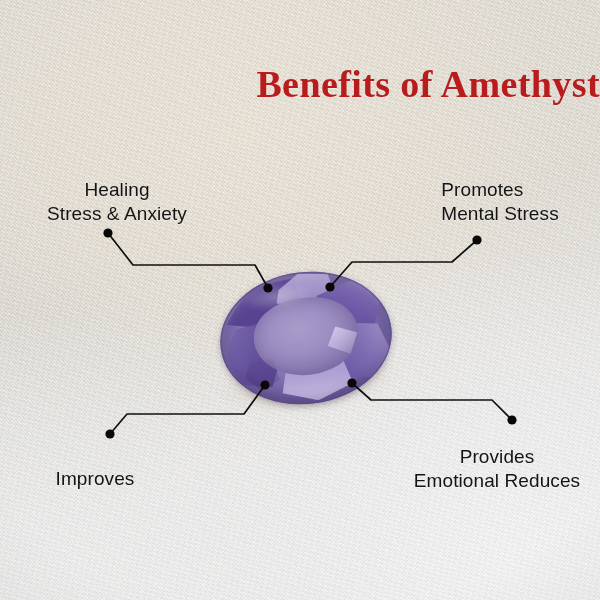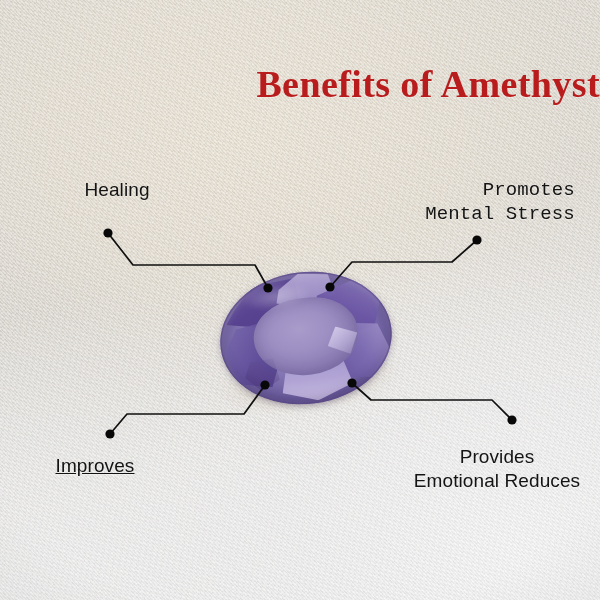--- a/index.html
+++ b/index.html
@@ -82,22 +82,22 @@
     font-size: 19px;
     font-weight: 500;
     line-height: 1.28;
     color: #141414;
     white-space: nowrap;
     letter-spacing: 0.1px;
     text-shadow: 0 1px 0 rgba(255,255,255,0.30);
   }
   .label .l1, .label .l2 { display: block; }
   .label.tl { left: 117px; top: 178px; transform: translateX(-50%); text-align: center; }
-  .label.tr { left: 500px; top: 178px; transform: translateX(-50%); text-align: right; font-family: Liberation Mono, monospace; }
-  .label.bl { left: 95px;  top: 454px; transform: translateX(-50%); text-align: center; text-decoration: underline; }
+  .label.tr { left: 500px; top: 178px; transform: translateX(-50%); text-align: left; }
+  .label.bl { left: 95px;  top: 467px; transform: translateX(-50%); text-align: center; }
   .label.br { left: 497px; top: 445px; transform: translateX(-50%); text-align: center; }
 
   
   .leaders {
     position: absolute;
     inset: 0;
     pointer-events: none;
   }
   .leader-line {
     fill: none;
@@ -267,20 +267,21 @@
 
     <path class="leader-line" d="M512,420 L492,400 L371,400 L352,383"></path>
     <circle class="leader-dot" cx="512" cy="420" r="4.6"></circle>
     <circle class="leader-dot" cx="352" cy="383" r="4.6"></circle>
   </svg>
 
   <div class="title">Benefits of Amethyst</div>
 
   <div class="label tl">
     <span class="l1">Healing</span>
+    <span class="l2">Stress &amp; Anxiety</span>
   </div>
 
   <div class="label tr">
     <span class="l1">Promotes</span>
     <span class="l2">Mental Stress</span>
   </div>
 
   <div class="label bl">
     <span class="l1">Improves</span>
   </div>

